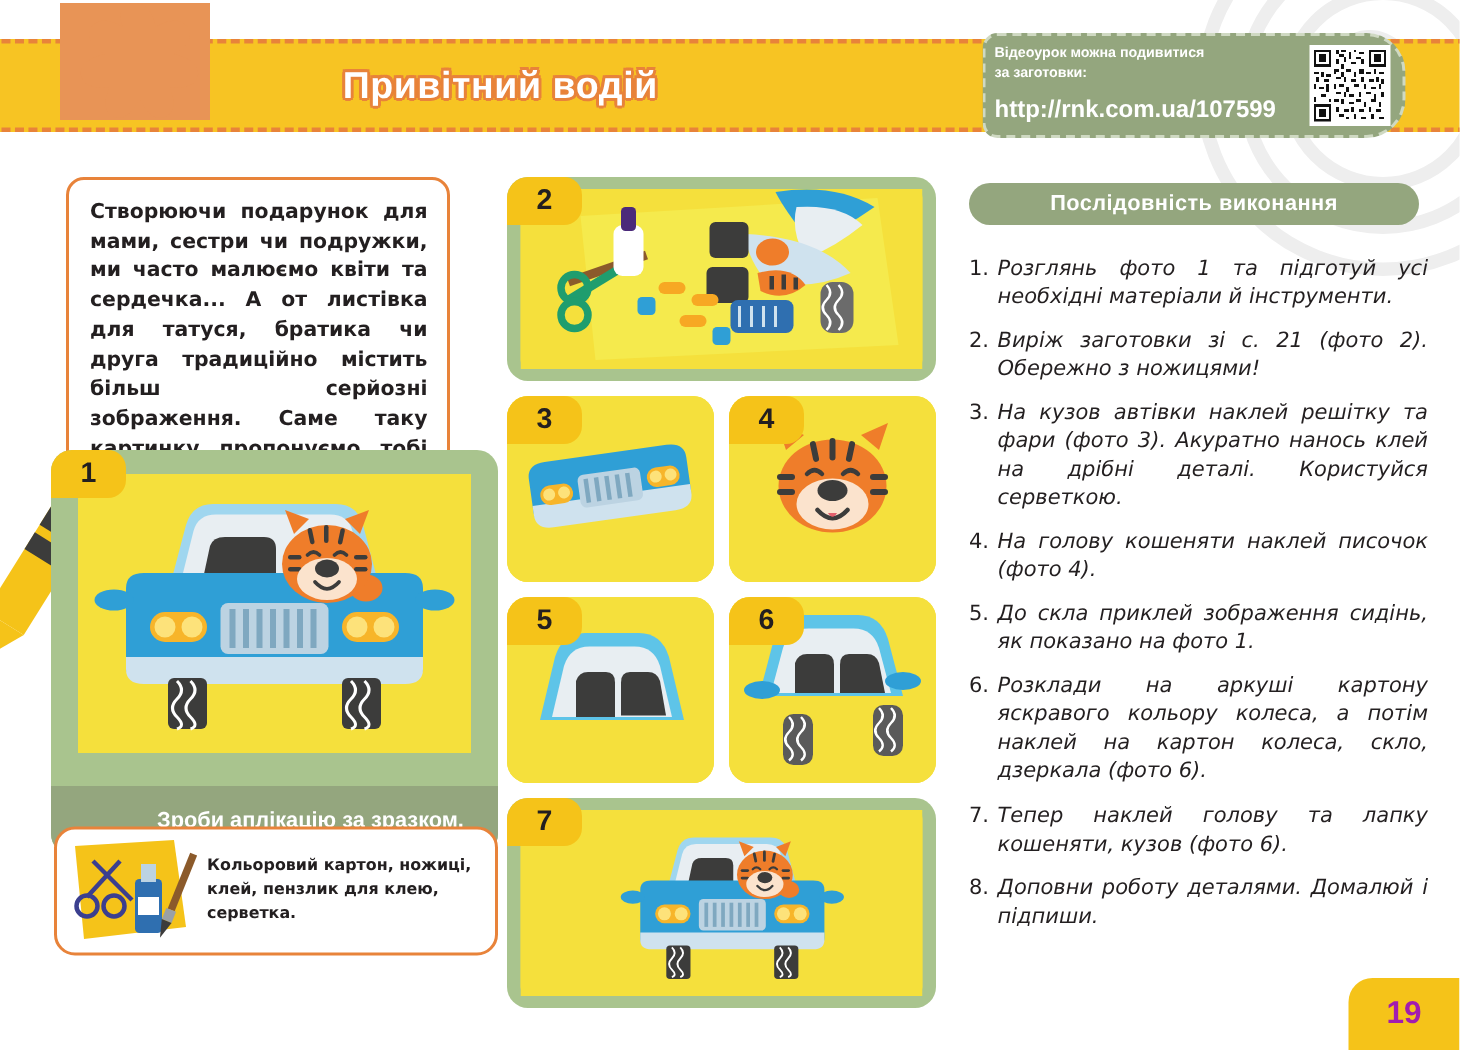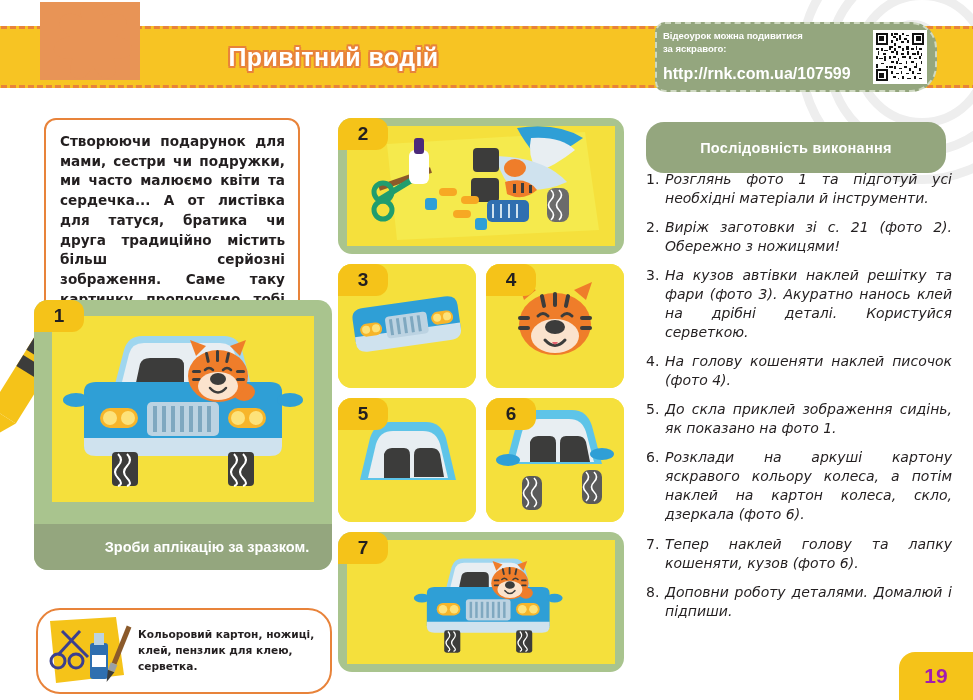--- a/index.html
+++ b/index.html
@@ -84,22 +84,22 @@
     display:flex;align-items:center;justify-content:center;padding:0 8px;z-index:6;
   }
   .sample-caption{
     position:absolute;left:0;bottom:0;width:100%;height:46px;background:#94a67e;
     display:flex;align-items:center;justify-content:center;
     color:#ffffff;font-weight:bold;font-size:14.5px;padding-left:24px;
   }
   .pencil{position:absolute;left:-12px;top:330px;width:62px;height:120px;pointer-events:none;}
 
   .materials{
-    position:absolute;left:36px;top:608px;width:296px;height:86px;
-    border:2px solid #e8833a;border-radius:24px;background:#fff;
+    position:absolute;left:36px;top:551px;width:296px;height:86px;
+    border:2px solid #e8833a;border-radius:14px;background:#fff;
     box-sizing:border-box;display:flex;align-items:center;overflow:hidden;
   }
   .mat-img{width:96px;height:76px;position:relative;flex:none;margin-left:4px;}
   .mat-text{
     font-size:10.6px;line-height:1.5;color:#231f20;font-weight:bold;
     padding-right:10px;font-family:"DejaVu Sans",sans-serif;
   }
 
   
   .mid{position:absolute;left:338px;top:118px;width:286px;}
@@ -110,21 +110,21 @@
   .p-green{background:#a9c48e;}
   .p-yellow{background:#f5e03c;}
   .ph2{height:136px;}
   .ph-row{display:flex;gap:10px;}
   .ph-sm{width:138px;height:124px;}
   .ph7{height:140px;}
   .y-inset{position:absolute;left:9px;top:8px;right:9px;bottom:8px;background:#f5e03c;border-radius:6px;}
 
   
   .steps-head{
-    position:absolute;left:646px;top:122px;width:300px;height:51px;
+    position:absolute;left:646px;top:122px;width:300px;height:28px;
     background:#94a67e;border-radius:18px;color:#fff;font-weight:bold;font-size:14.5px;
     display:flex;align-items:center;justify-content:center;letter-spacing:.3px;
   }
   .steps{
     position:absolute;left:646px;top:170px;width:306px;
     margin:0;padding:0;list-style:none;
   }
   .steps li{
     display:flex;font-size:14px;line-height:1.36;color:#231f20;margin-bottom:10px;
     font-family:"DejaVu Sans",sans-serif;
@@ -160,21 +160,21 @@
       <path d="M50 0c9 0 12 8 14 16 6-4 16-7 21 0 5 7-2 14-9 18 8 2 17 6 16 14-1 8-11 9-19 8 3 7 5 17-3 20-8 3-13-5-17-12-4 7-9 15-17 12-8-3-6-13-3-20-8 1-18 0-19-8-1-8 8-12 16-14-7-4-14-11-9-18 5-7 15-4 21 0C38 8 41 0 50 0z" fill="#e89456"></path>
     </svg>
 
     <div class="title-wrap">
       <span class="title">Привітний водій</span>
     </div>
 
     <div class="qr-strip">
       <div class="qr-text">
         <span>Відеоурок можна подивитися</span><br>
-        <span>за яскравого:</span>
+        <span>за заготовки:</span>
         <span class="u">http://rnk.com.ua/107599</span>
       </div>
       <div class="qr-box">
         <svg viewBox="0 0 29 29" shape-rendering="crispEdges">
           <rect width="29" height="29" fill="#fff"></rect>
           <g fill="#111">
             <rect x="0" y="0" width="7" height="7"></rect>
               <rect x="1" y="1" width="5" height="5" fill="#fff"></rect>
               <rect x="2" y="2" width="3" height="3"></rect>
             <rect x="22" y="0" width="7" height="7"></rect>

